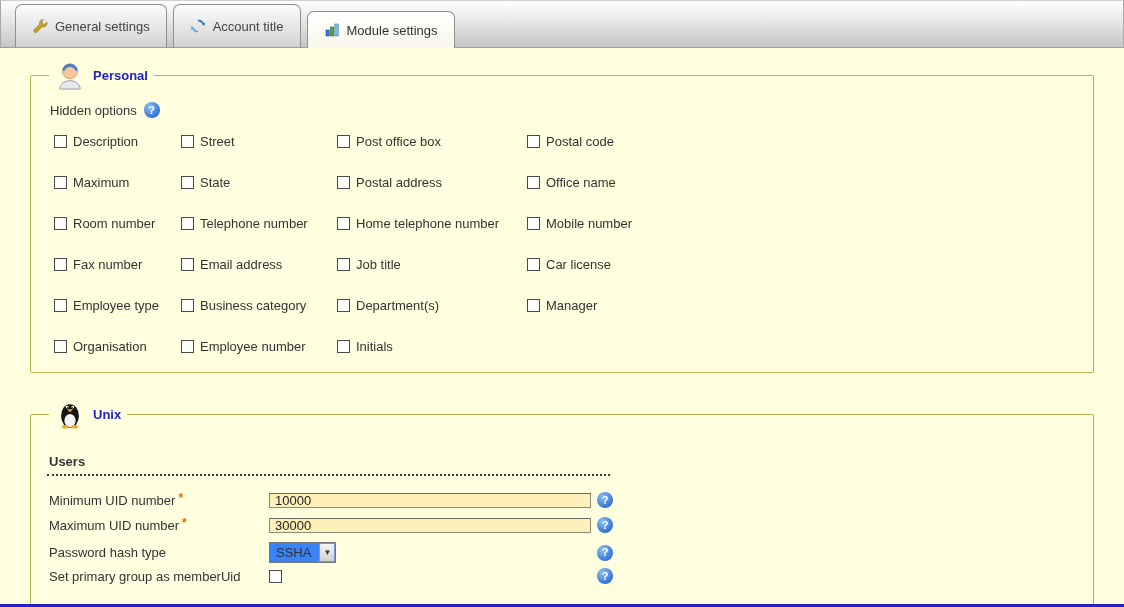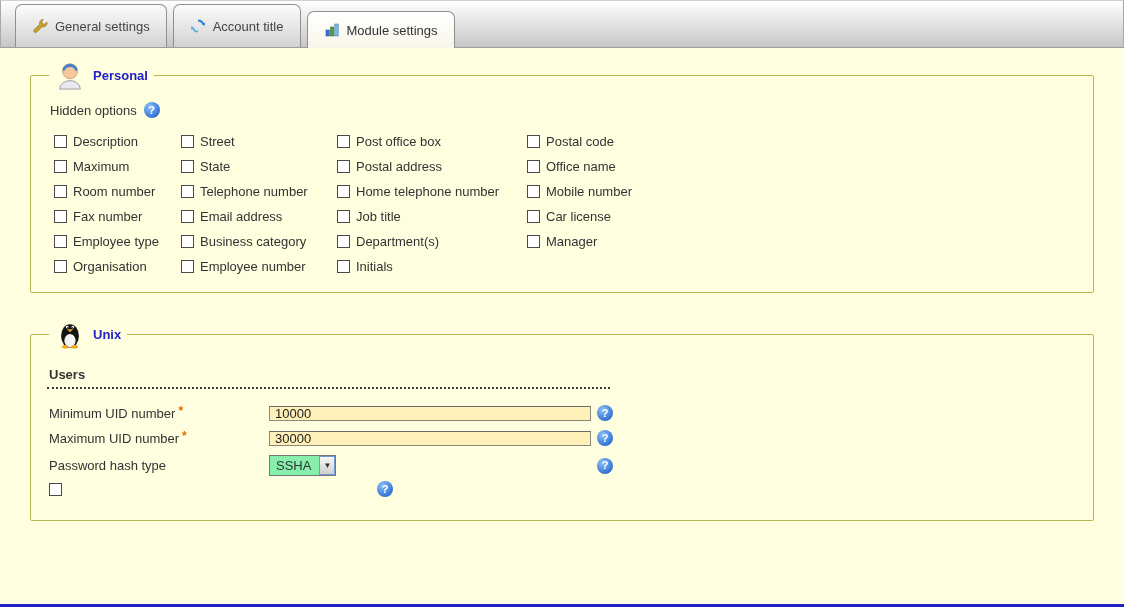--- a/index.html
+++ b/index.html
@@ -50,48 +50,48 @@
     background:radial-gradient(circle at 35% 30%, #8cc0f8, #2e6fd2 75%);
     color:#fff; font-weight:bold; font-size:11px; line-height:1;
     display:inline-flex; align-items:center; justify-content:center;
     cursor:pointer; flex:0 0 auto;
   }
   .help::after { content:"?"; }
   
   .hidden-row { display:flex; align-items:center; gap:7px; margin:8px 0 16px 3px; }
   .cb-grid {
     display:grid; grid-template-columns:127px 156px 190px 1fr;
-    row-gap:10px; margin-left:7px;
+    row-gap:26px; margin-left:7px;
   }
   .cb { display:flex; align-items:center; gap:6px; cursor:pointer; }
   input[type="checkbox"] {
     appearance:none; -webkit-appearance:none;
     width:13px; height:13px; border:1px solid #4a4a4a; background:#fff;
     margin:0; cursor:pointer; flex:0 0 auto;
   }
   
   .section-header {
     width:563px; border-bottom:2px dotted #3a3a3a;
     font-weight:bold; padding:2px 0 5px 2px; margin:16px 0 16px 0;
   }
-  .section-header.first { margin-top:12px; }
+  .section-header.first { margin-top:19px; }
   .frow { display:flex; align-items:center; margin:0 0 9px 0; padding-left:2px; }
   .flabel { width:220px; flex:0 0 auto; }
   .req { color:#e07000; font-weight:bold; margin-left:3px; position:relative; top:-3px; font-size:12px; }
   .mid { width:328px; flex:0 0 auto; display:flex; align-items:center; }
   .finput {
     width:322px; height:15px;
     background:#fff0ba;
     border:1px solid #8a8a7a; border-top-color:#6a6a5f;
     padding:1px 5px; color:#222;
     font-family:"Liberation Sans", sans-serif; font-size:13px;
   }
   .select-wrap {
     display:inline-flex; align-items:stretch; height:21px;
-    border:1px solid #777; background:#86efac; cursor:pointer;
+    border:1px solid #777; background:#3b82f6; cursor:pointer;
   }
   .select-text { padding:2px 8px 0 6px; min-width:44px; }
   .select-arrow {
     width:16px; border:1px solid #6f9bd8;
     background:linear-gradient(#f6f6f6, #cfcfcf);
     display:flex; align-items:center; justify-content:center;
     font-size:8px; color:#333;
   }
   .select-arrow::after { content:"▼"; }
   .opt-row { margin-bottom:5px; }
@@ -307,20 +307,21 @@
       <span class="mid">
         <span class="select-wrap">
           <span class="select-text">SSHA</span>
           <span class="select-arrow"></span>
         </span>
       </span>
       <span class="help"></span>
     </div>
 
     <div class="frow opt-row">
+      <span class="flabel">Set primary group as memberUid</span>
       <span class="mid">
         <input type="checkbox" style="">
       </span>
       <span class="help"></span>
     </div>
 
   </fieldset>
 </div>
 
 <div class="footer-line"></div>

